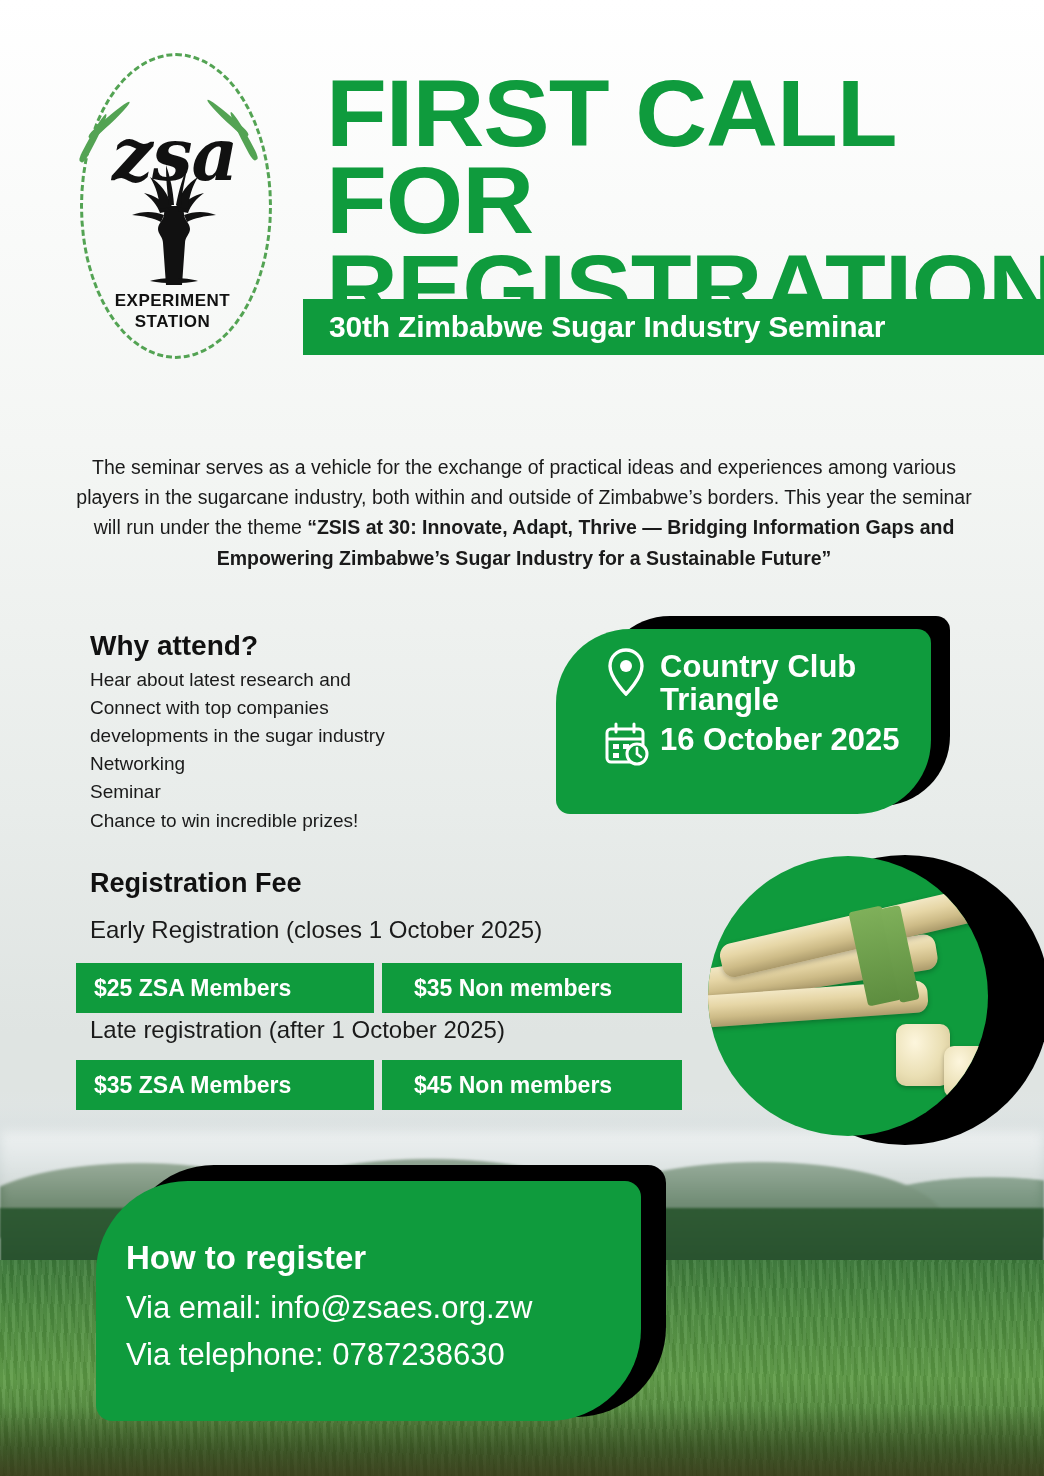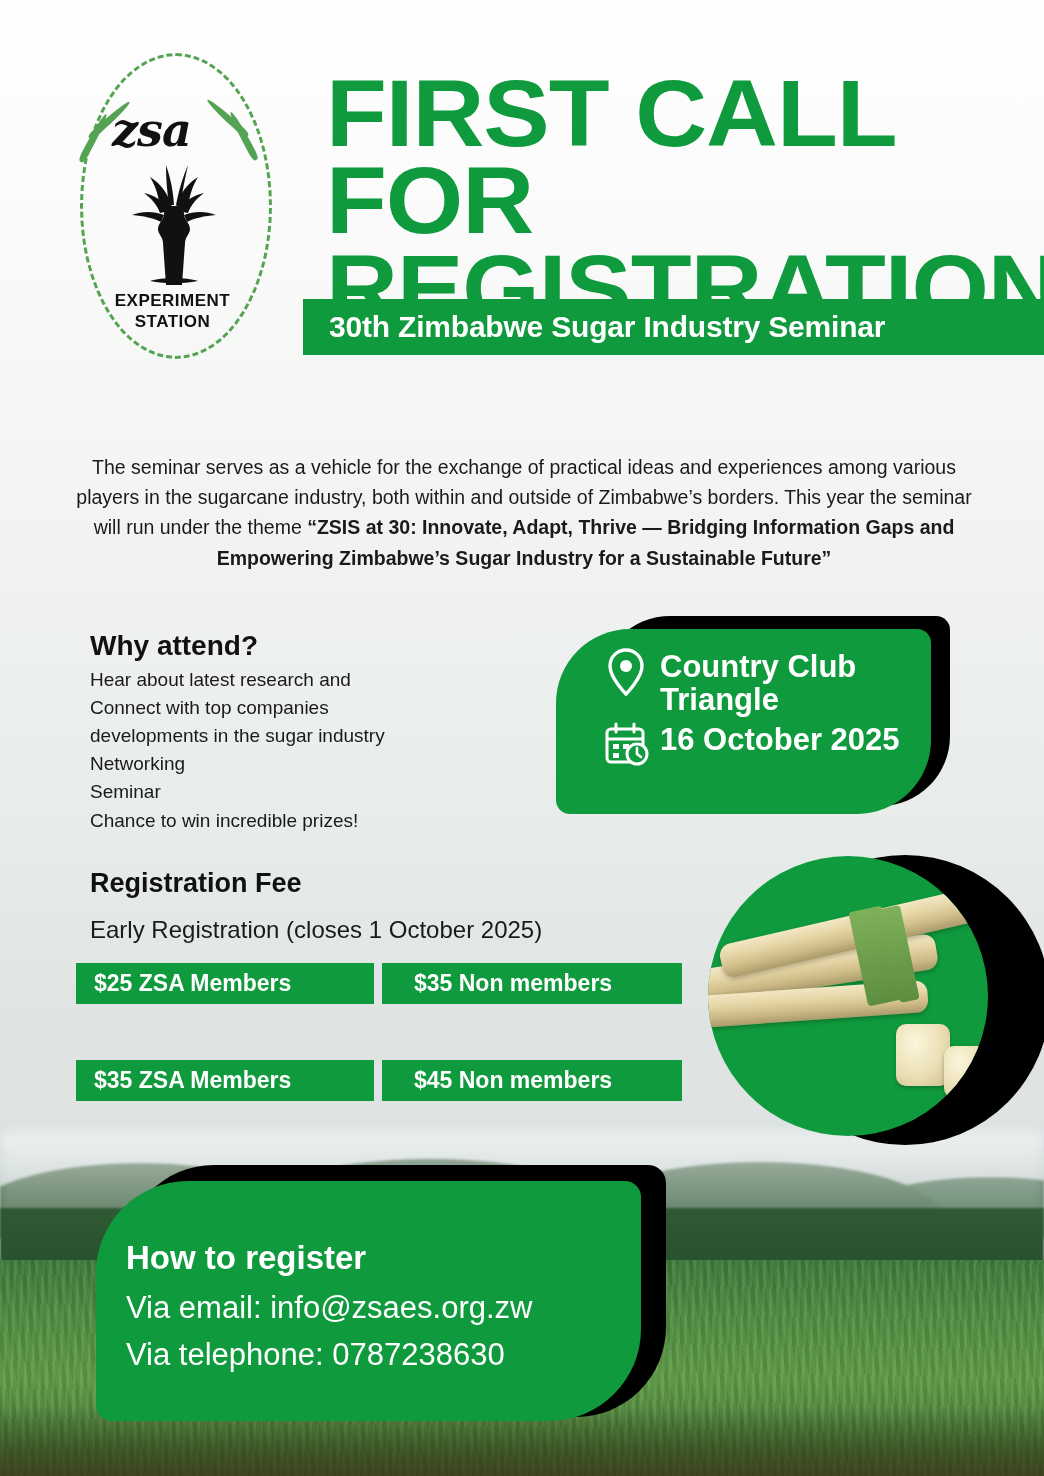--- a/index.html
+++ b/index.html
@@ -107,27 +107,27 @@
   .logo-leaf {
     position: absolute;
     width: 7px;
     height: 54px;
     background: #53a353;
     border-radius: 60% 60% 40% 40% / 80% 80% 20% 20%;
   }
   .logo-zsa {
     position: absolute;
     left: 50px;
-    top: 58px;
+    top: 67px;
     width: 125px;
     text-align: left;
     font-family: "DejaVu Serif", serif;
     font-weight: bold;
     font-style: italic;
-    font-size: 46px;
+    font-size: 72px;
     color: #111;
     letter-spacing: -1px;
   }
   .logo-tree {
     position: absolute;
     left: 58px;
     top: 120px;
     width: 108px;
     height: 120px;
   }
@@ -293,21 +293,21 @@
     display: flex;
     gap: 8px;
   }
   .fee-row1 { left: 76px; top: 963px; }
   .fee-row2 { left: 76px; top: 1060px; }
   .fee-cell {
     background: #0f9b3d;
     color: #fff;
     font-size: 23px;
     font-weight: bold;
-    height: 41px;
+    height: 50px;
     display: flex;
     align-items: center;
     padding: 0 18px;
   }
   .fee-cell.w1 { width: 262px; }
   .fee-cell.w2 { width: 250px; padding-left: 32px; }
 
   
   .cane-shadow {
     position: absolute;
@@ -493,20 +493,21 @@
     <div class="cane-chunk" style="left:188px; top:168px; width:54px; height:62px;"></div>
     <div class="cane-chunk" style="left:236px; top:190px; width:44px; height:52px;"></div>
   </div>
 
   <div class="fee-title">Registration Fee</div>
   <div class="fee-sub1">Early Registration (closes 1 October 2025)</div>
   <div class="fee-row fee-row1">
     <div class="fee-cell w1">$25 ZSA Members</div>
     <div class="fee-cell w2">$35 Non members</div>
   </div>
+  <div class="fee-sub2">Late registration (after 1 October 2025)</div>
   <div class="fee-row fee-row2">
     <div class="fee-cell w1">$35 ZSA Members</div>
     <div class="fee-cell w2">$45 Non members</div>
   </div>
 
   <div class="register-shadow"></div>
   <div class="register-blob"></div>
   <div class="register-title">How to register</div>
   <div class="register-email">Via email: info@zsaes.org.zw</div>
   <div class="register-phone">Via telephone: 0787238630</div>

